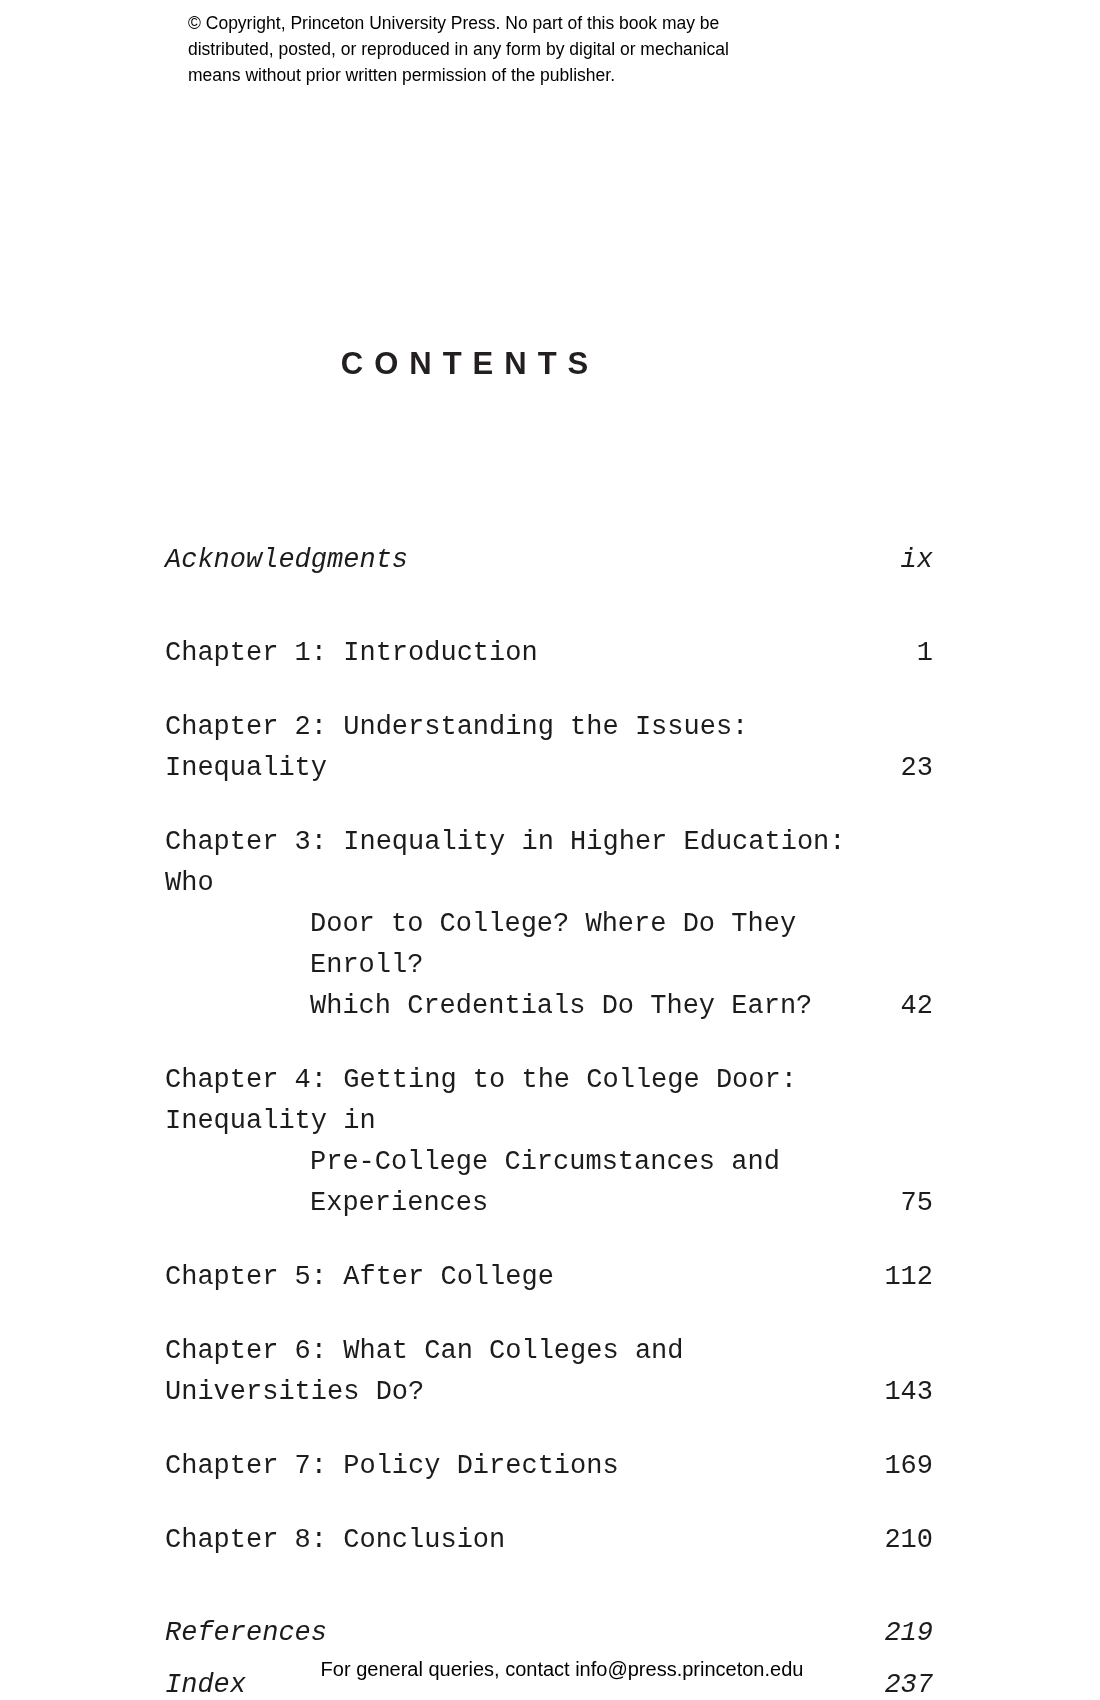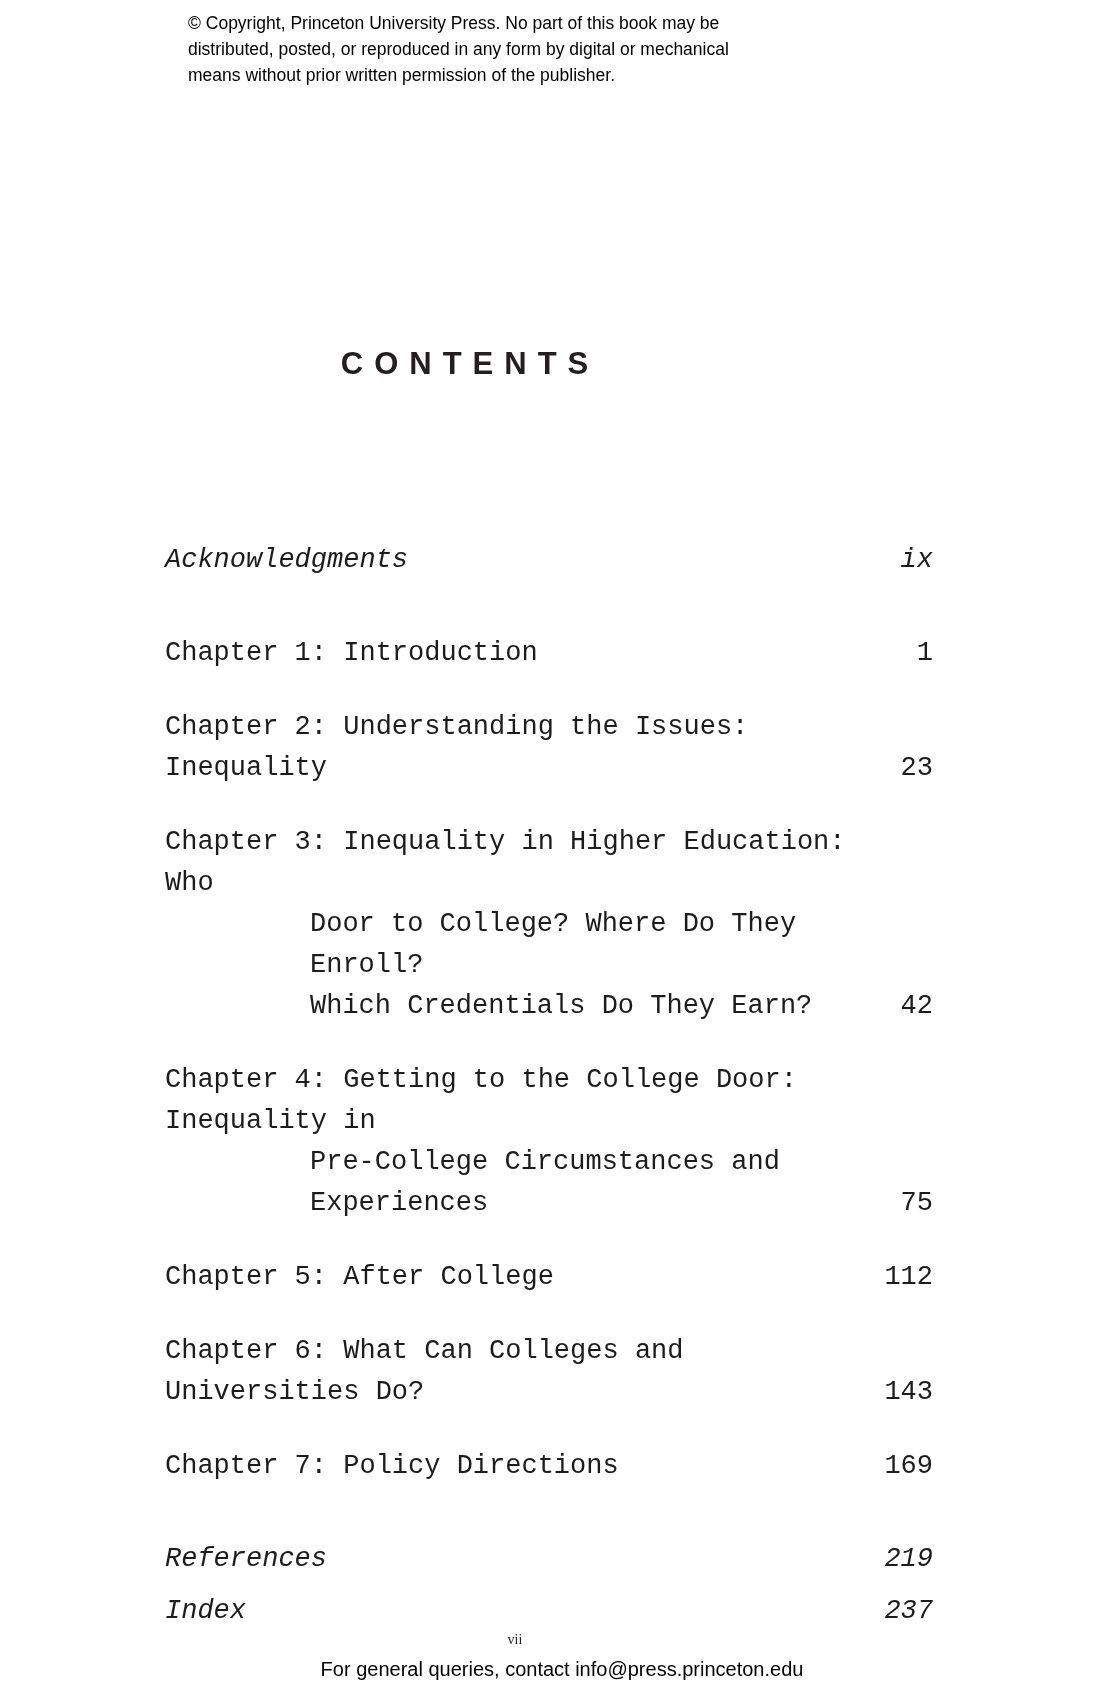--- a/index.html
+++ b/index.html
@@ -149,20 +149,26 @@
       <div class="page-num">143</div>
     </div>
 
     <div class="entry gap-b">
       <div class="title">
         <div class="line">Chapter 7: Policy Directions</div>
       </div>
       <div class="page-num">169</div>
     </div>
 
+    <div class="entry gap-b">
+      <div class="title">
+        <div class="line">Chapter 8: Conclusion</div>
+      </div>
+      <div class="page-num">210</div>
+    </div>
 
     <div class="entry italic gap-a">
       <div class="title">
         <div class="line">References</div>
       </div>
       <div class="page-num">219</div>
     </div>
 
     <div class="entry italic gap-c">
       <div class="title">

